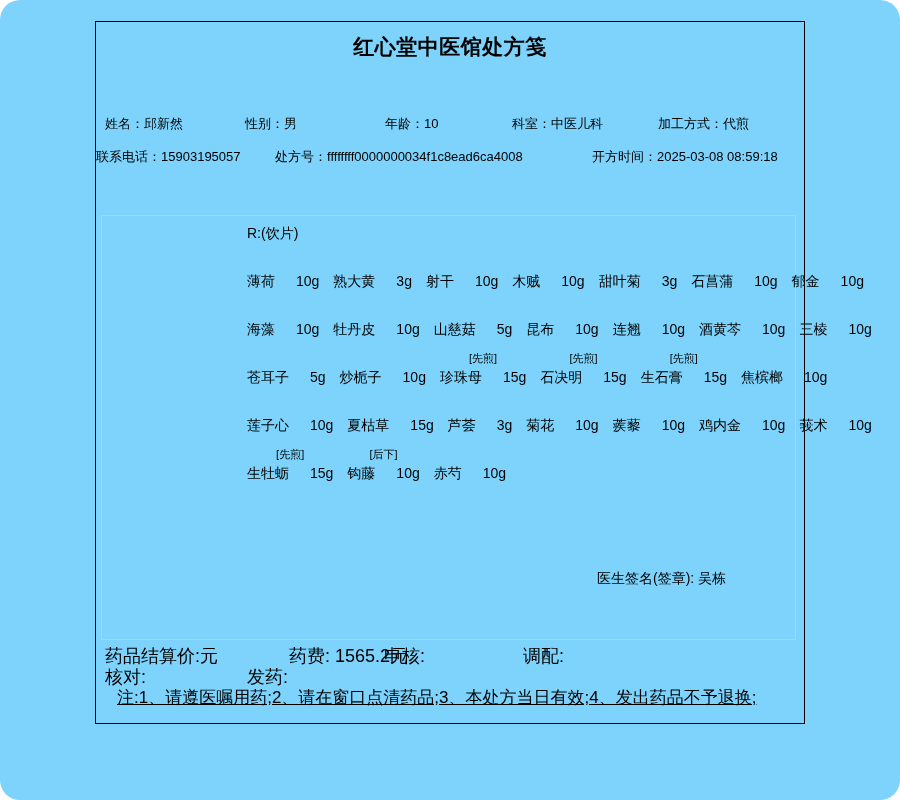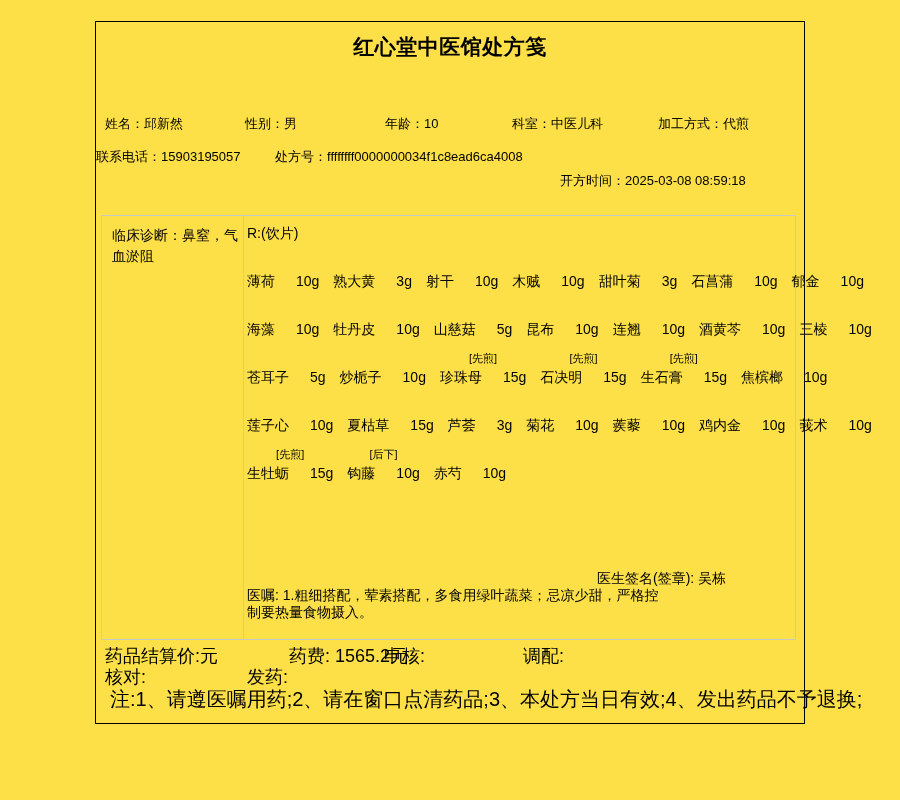--- a/index.html
+++ b/index.html
@@ -1,27 +1,27 @@
 <!DOCTYPE html>
 <html><head>
 <meta charset="utf-8">
 <style>
   * { margin:0; padding:0; box-sizing:border-box; }
   html,body { background:#fff; }
   body { font-family:"Liberation Sans","DejaVu Sans",sans-serif; color:#000; }
-  .sheet { position:relative; width:900px; height:800px; background:#fde047; overflow:hidden; }
+  .sheet { position:relative; width:900px; height:800px; background:#7dd3fc; overflow:hidden;border-radius:20px; }
   .outer { position:absolute; left:95px; top:21px; width:710px; height:703px; border:1px solid #000; }
   .title { position:absolute; top:11px; left:0; width:100%; text-align:center;
            font-size:21px; font-weight:bold; letter-spacing:0.5px; }
   .field { position:absolute; font-size:13px; white-space:nowrap; }
   .info-row1 .field { top:93px; }
   .info-row2 .field { top:126px; }
   .f-name { left:9px; } .f-gender { left:149px; } .f-age { left:289px; }
   .f-dept { left:416px; } .f-proc { left:562px; }
-  .f-phone { left:0; } .f-rxno { left:179px; } .f-time { left:464px;margin-top:24px; }
+  .f-phone { left:0; } .f-rxno { left:179px; } .f-time { left:496px; }
   .inner-box { position:absolute; left:5px; top:193px; width:695px; height:425px;
                border:1px solid #c9c9c9; }
   .diag-cell { position:absolute; left:0; top:0; height:100%; width:142px;
                border-right:1px solid #c9c9c9; padding:9px 4px 0 10px;
                font-size:14px; line-height:21px; }
   .rx-area { position:absolute; left:142px; top:0; right:0; bottom:0; }
   .rx-header { position:absolute; left:3px; top:9px; font-size:14px; }
   .med-line { position:absolute; left:3px; right:4px; font-size:14px; white-space:nowrap; }
   .med-line.l0 { top:57px; } .med-line.l1 { top:105px; } .med-line.l2 { top:153px; }
   .med-line.l3 { top:201px; } .med-line.l4 { top:249px; }
@@ -31,21 +31,21 @@
               transform:translateX(-50%); font-size:11px; white-space:nowrap; }
   .usage { position:absolute; left:3px; top:354px; font-size:14px; white-space:nowrap; }
   .doctor-sign { position:absolute; left:353px; top:354px; font-size:14px; white-space:nowrap; }
   .advice { position:absolute; left:3px; top:371px; width:418px;
             font-size:14px; line-height:17px; word-break:break-all; }
   .footer-field { position:absolute; font-size:18px; white-space:nowrap; }
   .fr1 .footer-field { top:622px; }
   .fr2 .footer-field { top:643px; }
   .ff-settle { left:9px; } .ff-fee { left:151px;margin-left:42px; } .ff-review { left:288px; } .ff-dispense { left:427px; }
   .ff-check { left:9px; } .ff-issue { left:151px; }
-  .footer-note { position:absolute; left:14px; top:664px; font-size:20px; white-space:nowrap; }
+  .footer-note { position:absolute; left:21px; top:664px; font-size:17px; white-space:nowrap;text-decoration:underline; }
 </style>
 </head>
 <body>
 
 <div class="sheet">
   <div class="outer">
 
     <div class="title">红心堂中医馆处方笺</div>
 
     <div class="info-row1">
@@ -56,32 +56,28 @@
       <span class="field f-proc"><span>加工方式：</span><span>代煎</span></span>
     </div>
 
     <div class="info-row2">
       <span class="field f-phone"><span>联系电话：</span><span>15903195057</span></span>
       <span class="field f-rxno"><span>处方号：</span><span>ffffffff0000000034f1c8ead6ca4008</span></span>
       <span class="field f-time"><span>开方时间：</span><span>2025-03-08 08:59:18</span></span>
     </div>
 
     <div class="inner-box">
-      <div class="diag-cell">
-        <span>临床诊断：</span><span>鼻窒，气血淤阻</span>
-      </div>
       <div class="rx-area">
         <div class="rx-header">R:(饮片)</div>
         <div class="med-line l0"><span class="med"><span class="med-name">薄荷</span><span class="med-qty">10g</span></span><span class="med"><span class="med-name">熟大黄</span><span class="med-qty">3g</span></span><span class="med"><span class="med-name">射干</span><span class="med-qty">10g</span></span><span class="med"><span class="med-name">木贼</span><span class="med-qty">10g</span></span><span class="med"><span class="med-name">甜叶菊</span><span class="med-qty">3g</span></span><span class="med"><span class="med-name">石菖蒲</span><span class="med-qty">10g</span></span><span class="med"><span class="med-name">郁金</span><span class="med-qty">10g</span></span></div>
         <div class="med-line l1"><span class="med"><span class="med-name">海藻</span><span class="med-qty">10g</span></span><span class="med"><span class="med-name">牡丹皮</span><span class="med-qty">10g</span></span><span class="med"><span class="med-name">山慈菇</span><span class="med-qty">5g</span></span><span class="med"><span class="med-name">昆布</span><span class="med-qty">10g</span></span><span class="med"><span class="med-name">连翘</span><span class="med-qty">10g</span></span><span class="med"><span class="med-name">酒黄芩</span><span class="med-qty">10g</span></span><span class="med"><span class="med-name">三棱</span><span class="med-qty">10g</span></span></div>
         <div class="med-line l2"><span class="med"><span class="med-name">苍耳子</span><span class="med-qty">5g</span></span><span class="med"><span class="med-name">炒栀子</span><span class="med-qty">10g</span></span><span class="med"><span class="med-note">[先煎]</span><span class="med-name">珍珠母</span><span class="med-qty">15g</span></span><span class="med"><span class="med-note">[先煎]</span><span class="med-name">石决明</span><span class="med-qty">15g</span></span><span class="med"><span class="med-note">[先煎]</span><span class="med-name">生石膏</span><span class="med-qty">15g</span></span><span class="med"><span class="med-name">焦槟榔</span><span class="med-qty">10g</span></span></div>
         <div class="med-line l3"><span class="med"><span class="med-name">莲子心</span><span class="med-qty">10g</span></span><span class="med"><span class="med-name">夏枯草</span><span class="med-qty">15g</span></span><span class="med"><span class="med-name">芦荟</span><span class="med-qty">3g</span></span><span class="med"><span class="med-name">菊花</span><span class="med-qty">10g</span></span><span class="med"><span class="med-name">蒺藜</span><span class="med-qty">10g</span></span><span class="med"><span class="med-name">鸡内金</span><span class="med-qty">10g</span></span><span class="med"><span class="med-name">莪术</span><span class="med-qty">10g</span></span></div>
         <div class="med-line l4"><span class="med"><span class="med-note">[先煎]</span><span class="med-name">生牡蛎</span><span class="med-qty">15g</span></span><span class="med"><span class="med-note">[后下]</span><span class="med-name">钩藤</span><span class="med-qty">10g</span></span><span class="med"><span class="med-name">赤芍</span><span class="med-qty">10g</span></span></div>
         <div class="doctor-sign"><span>医生签名(签章): </span><span>吴栋</span></div>
-        <div class="advice">医嘱: 1.粗细搭配，荤素搭配，多食用绿叶蔬菜；忌凉少甜，严格控制要热量食物摄入。</div>
       </div>
     </div>
 
     <div class="fr1">
       <span class="footer-field ff-settle">药品结算价:元</span>
       <span class="footer-field ff-fee"><span>药费: </span><span>1565.2元</span></span>
       <span class="footer-field ff-review">申核:</span>
       <span class="footer-field ff-dispense">调配:</span>
     </div>
     <div class="fr2">

